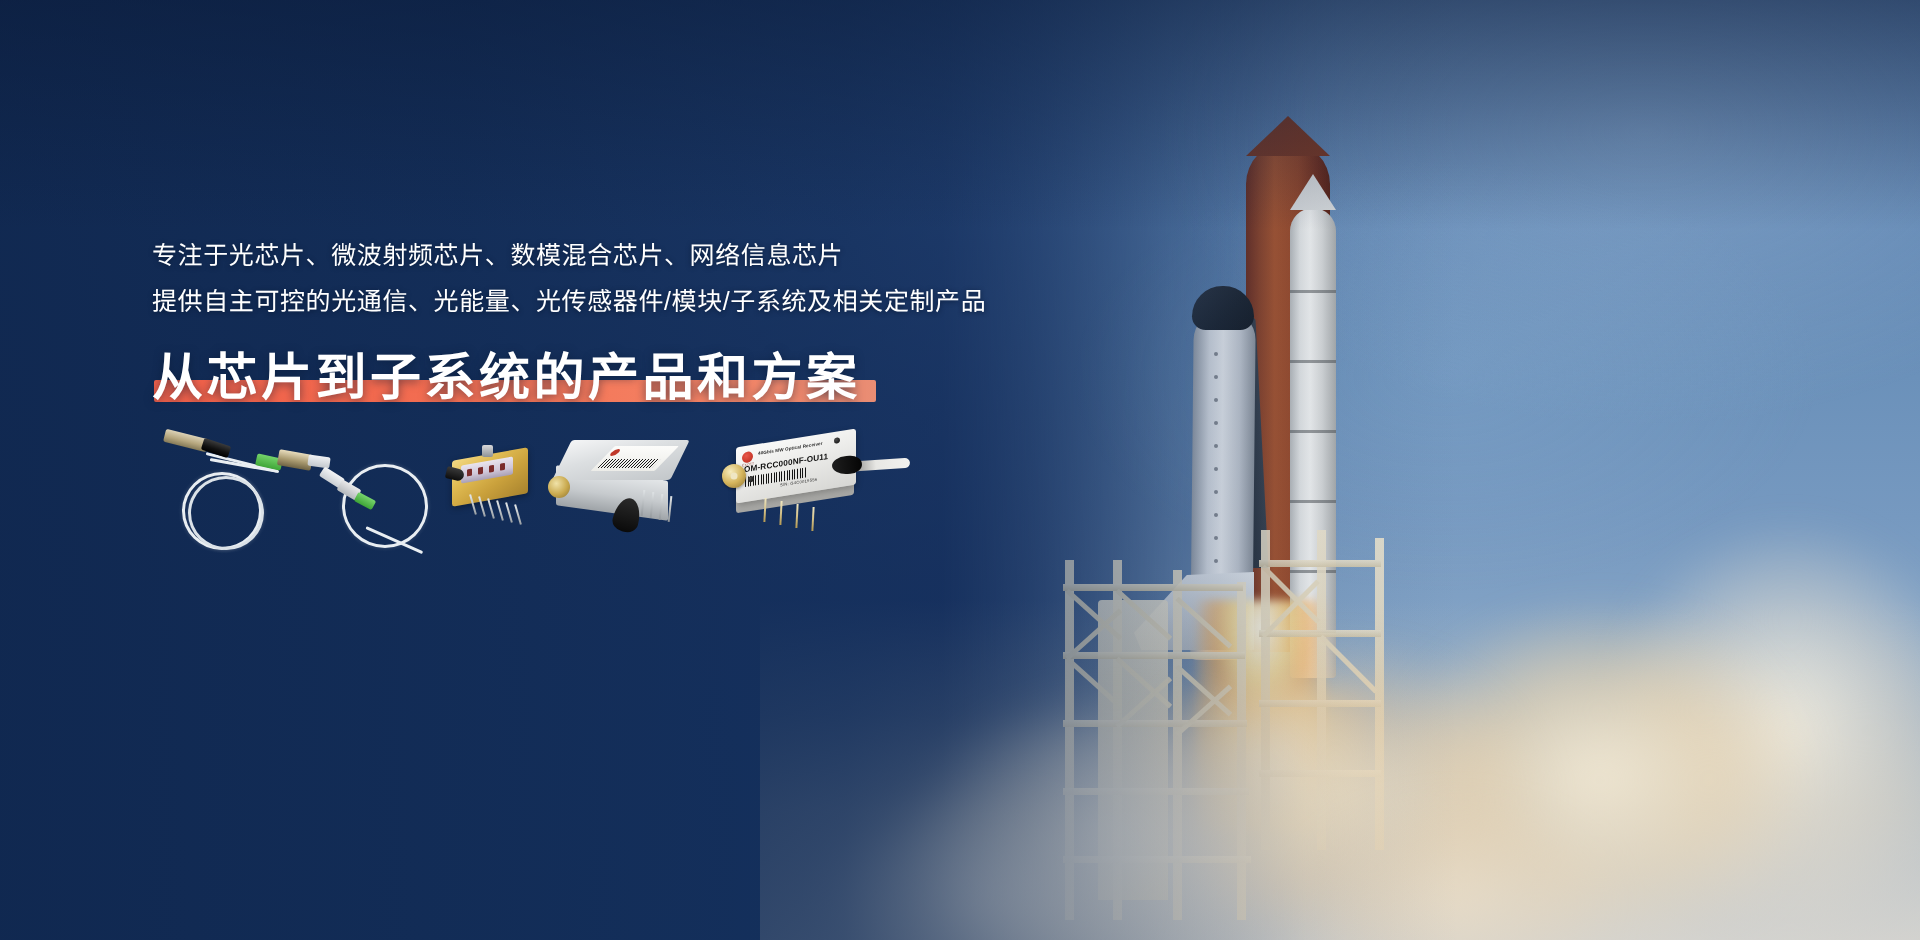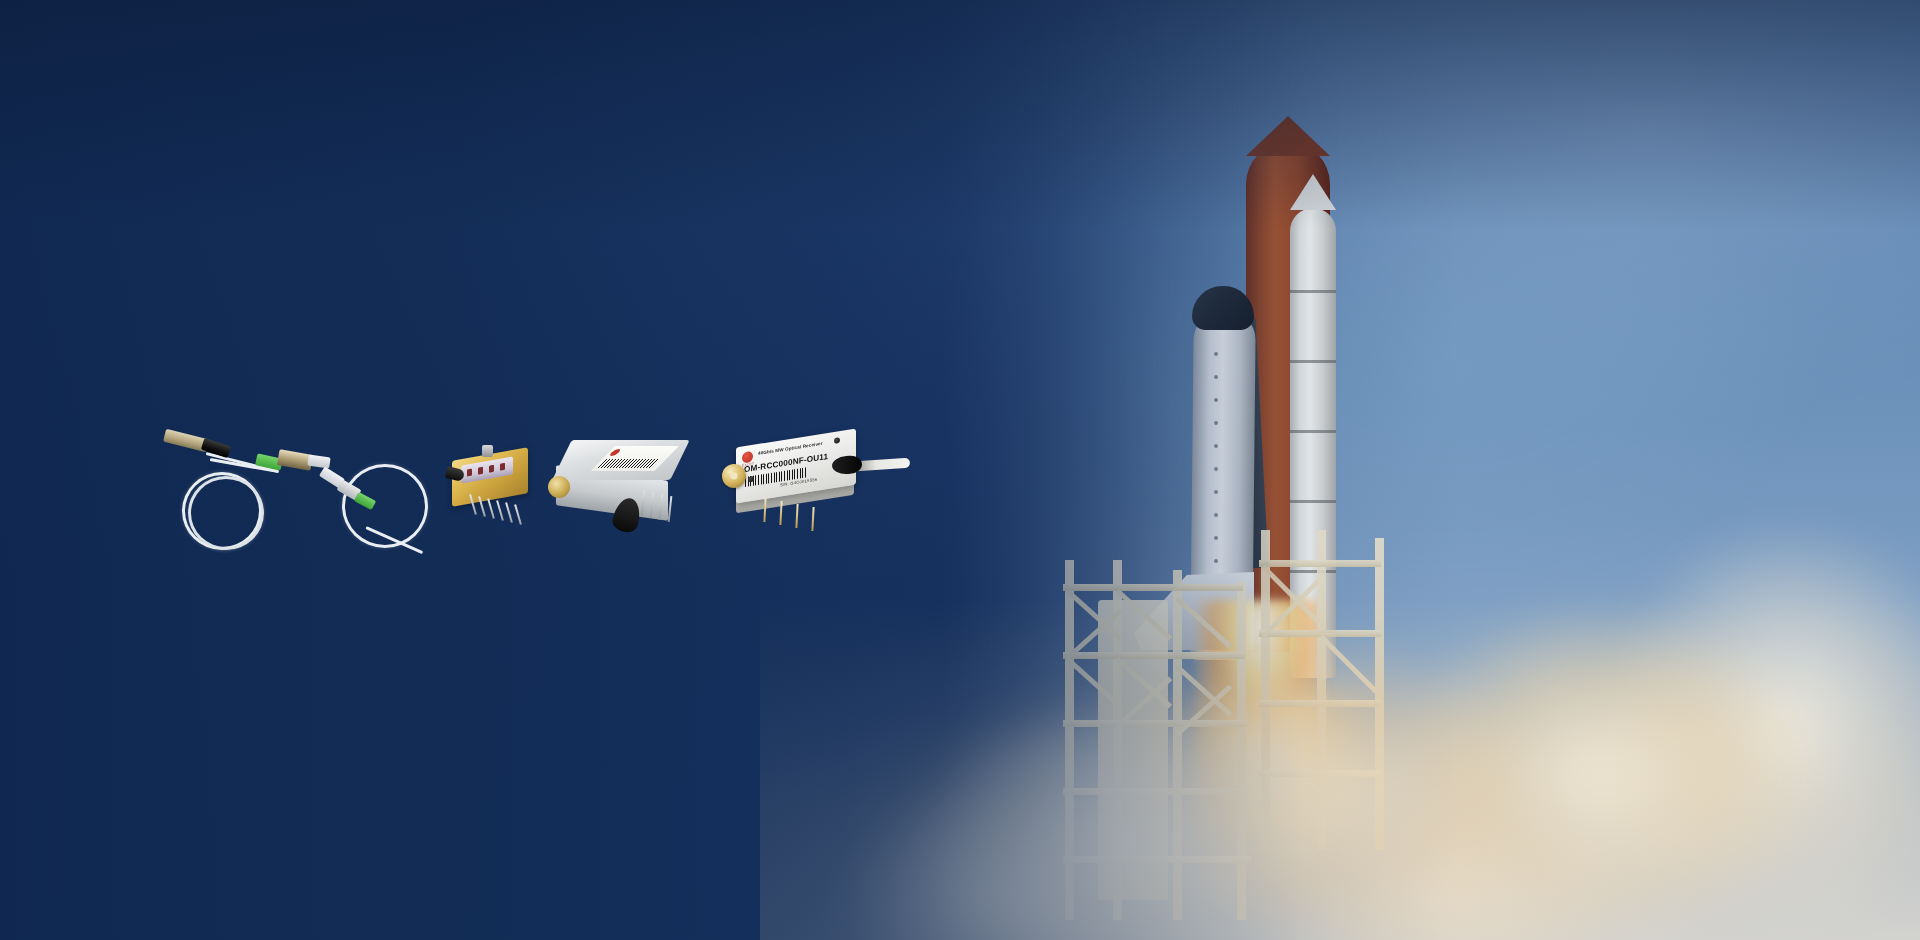--- a/index.html
+++ b/index.html
@@ -392,20 +392,29 @@
 
   <div class="plume p2"></div>
   <div class="plume p1"></div>
   <div class="plume p6"></div>
   <div class="plume p5"></div>
   <div class="ground-haze"></div>
 
   <div class="vignette-left"></div>
   <div class="top-darken"></div>
 
+  <div class="copy">
+    <div class="sub-line">专注于光芯片、微波射频芯片、数模混合芯片、网络信息芯片</div>
+    <div class="sub-line">提供自主可控的光通信、光能量、光传感器件/模块/子系统及相关定制产品</div>
+
+    <div class="headline-wrap">
+      <div class="headline-bar"></div>
+      <div class="headline">从芯片到子系统的产品和方案</div>
+    </div>
+  </div>
 
   <div class="products">
 
     <div>
       <div class="fiber-loop" style="left:30px;top:44px;width:80px;height:78px;"></div>
       <div class="fiber-loop" style="left:36px;top:48px;width:76px;height:74px;border-color:#dbe2e8;"></div>
       <div class="fiber-line" style="left:54px;top:24px;width:74px;transform:rotate(14deg);"></div>
       <div class="fiber-line" style="left:58px;top:30px;width:70px;transform:rotate(10deg);"></div>
       <div class="conn-a"></div>
       <div class="conn-a2"></div>

